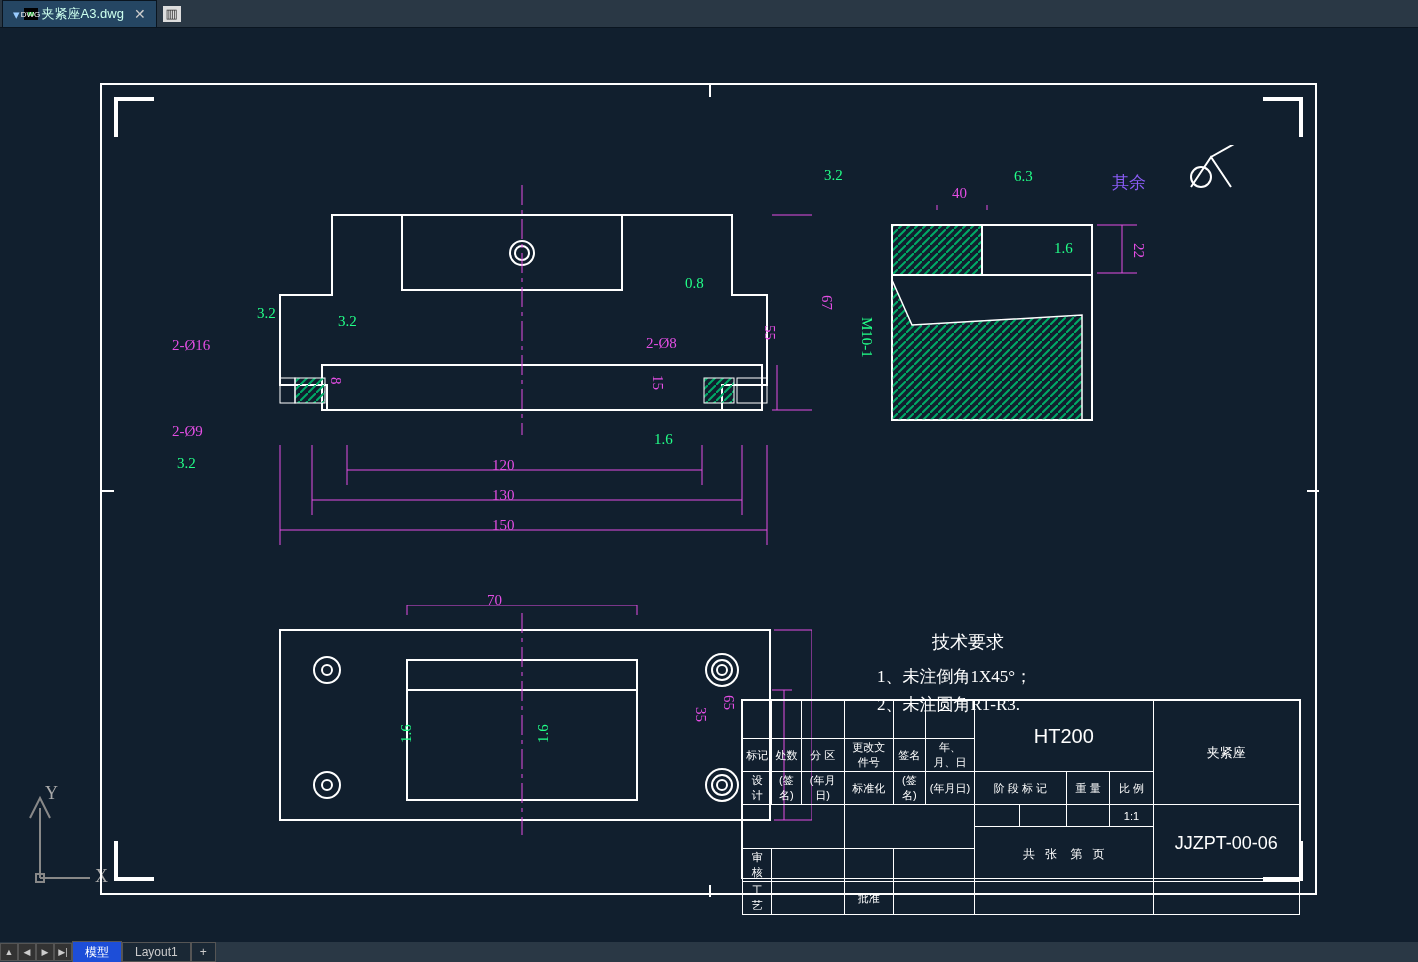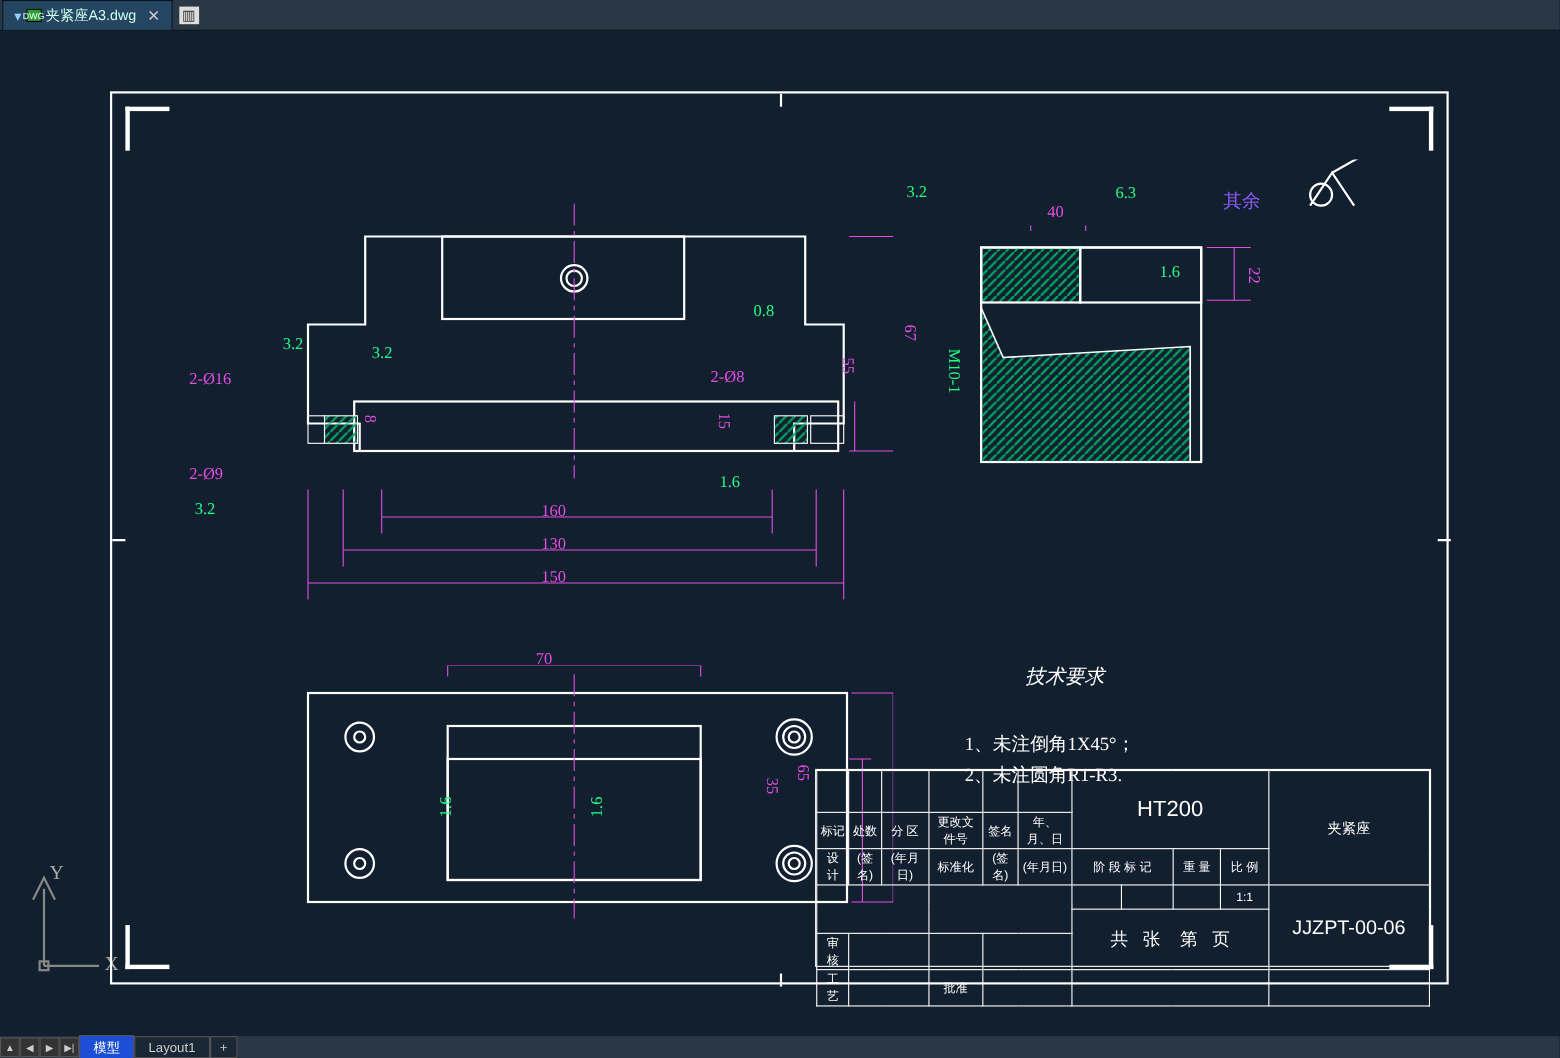--- a/index.html
+++ b/index.html
@@ -31,21 +31,21 @@
   background: #254663;
   border: 1px solid #0a1520;
   border-bottom: none;
   margin-right: 2px;
   font-size: 13px;
   color: #cfe;
 }
 .tab .dwg-icon {
   width: 14px; height: 12px;
   background: #2a9e3a;
-  border: 1px solid #000000;
+  border: 4px solid #000000;
   font-size: 8px;
   color: #fff;
   display: inline-flex; align-items: center; justify-content: center;
 }
 .tab .close { color: #ccc; margin-left: 6px; font-size: 14px; cursor: pointer; }
 .new-tab { width: 18px; height: 16px; background: #ddd; color: #333; display:flex; align-items:center; justify-content:center; font-size: 13px; margin-left: 4px; }
 
 
 .canvas {
   position: absolute;
@@ -280,21 +280,21 @@
         <line x1="572" y1="85" x2="572" y2="215"></line>
       </g>
     </svg>
 
     <svg class="drawing-svg" style="right:60px; top:60px;" width="90" height="55">
       <circle cx="36" cy="32" r="10" fill="none" stroke="#fff" stroke-width="2"></circle>
       <path d="M 26 42 L 46 12 L 66 42" fill="none" stroke="#fff" stroke-width="2"></path>
       <line x1="46" y1="12" x2="85" y2="-10" stroke="#fff" stroke-width="2"></line>
     </svg>
 
-    <span class="dim" style="left:390px; top:372px;">160</span>
+    <span class="dim" style="left:390px; top:372px;">120</span>
     <span class="dim" style="left:390px; top:402px;">130</span>
     <span class="dim" style="left:390px; top:432px;">150</span>
     <span class="dim" style="left:385px; top:507px;">70</span>
     <span class="dim" style="left:850px; top:100px;">40</span>
     <span class="dim" style="left:1028px; top:158px; writing-mode:vertical-rl;">22</span>
     <span class="dim" style="left:716px; top:210px; writing-mode:vertical-rl;">67</span>
     <span class="dim" style="left:659px; top:240px; writing-mode:vertical-rl;">55</span>
     <span class="dim" style="left:547px; top:290px; writing-mode:vertical-rl;">15</span>
     <span class="dim" style="left:225px; top:292px; writing-mode:vertical-rl;">8</span>
     <span class="dim" style="left:590px; top:622px; writing-mode:vertical-rl;">35</span>
@@ -309,21 +309,21 @@
     <span class="dim dim-green" style="left:75px; top:370px;">3.2</span>
     <span class="dim dim-green" style="left:722px; top:82px;">3.2</span>
     <span class="dim dim-green" style="left:912px; top:83px;">6.3</span>
     <span class="dim dim-green" style="left:583px; top:190px;">0.8</span>
     <span class="dim dim-green" style="left:952px; top:155px;">1.6</span>
     <span class="dim dim-green" style="left:552px; top:346px;">1.6</span>
     <span class="dim dim-green" style="left:295px; top:640px; transform:rotate(-90deg);">1.6</span>
     <span class="dim dim-green" style="left:432px; top:640px; transform:rotate(-90deg);">1.6</span>
     <span class="dim-white" style="position:absolute; left:1010px; top:86px; font-size:17px; font-family:SimSun;">其余</span>
 
-    <div class="tech-req" style="left:830px; top:518px;font-style:italic;">技术要求</div>
+    <div class="tech-req" style="left:830px; top:545px;">技术要求</div>
     <div class="tech-req" style="left:775px; top:580px; font-size:17px;">1、未注倒角1X45°；</div>
     <div class="tech-req" style="left:775px; top:608px; font-size:17px;text-align:center;">2、未注圆角R1-R3.</div>
 
     <div class="title-block">
       <table>
         <tbody>
             <tr style="height:38px;">
           <td style="width:27px"></td>
               <td style="width:27px"></td>
               <td style="width:40px"></td>
@@ -355,21 +355,21 @@
         <tr style="height:22px;">
           <td colspan="3" rowspan="2"></td>
           <td colspan="3" rowspan="2"></td>
           <td style="width:42px"></td>
               <td style="width:43px"></td>
               <td></td>
           <td>1:1</td>
           <td rowspan="3" style="font-size:18px;">JJZPT-00-06</td>
         </tr>
         <tr style="height:22px;">
-          <td colspan="4" rowspan="2" style="font-size:16px;">
+          <td colspan="4" rowspan="2" style="font-size:12px;">
             <span>共</span>&nbsp;&nbsp;
             <span>张</span>&nbsp;&nbsp;&nbsp;
             <span>第</span>&nbsp;&nbsp;
             <span>页</span>
           </td>
         </tr>
         <tr style="height:20px;">
           <td>审  核</td>
           <td colspan="2"></td>
           <td rowspan="1"></td>

